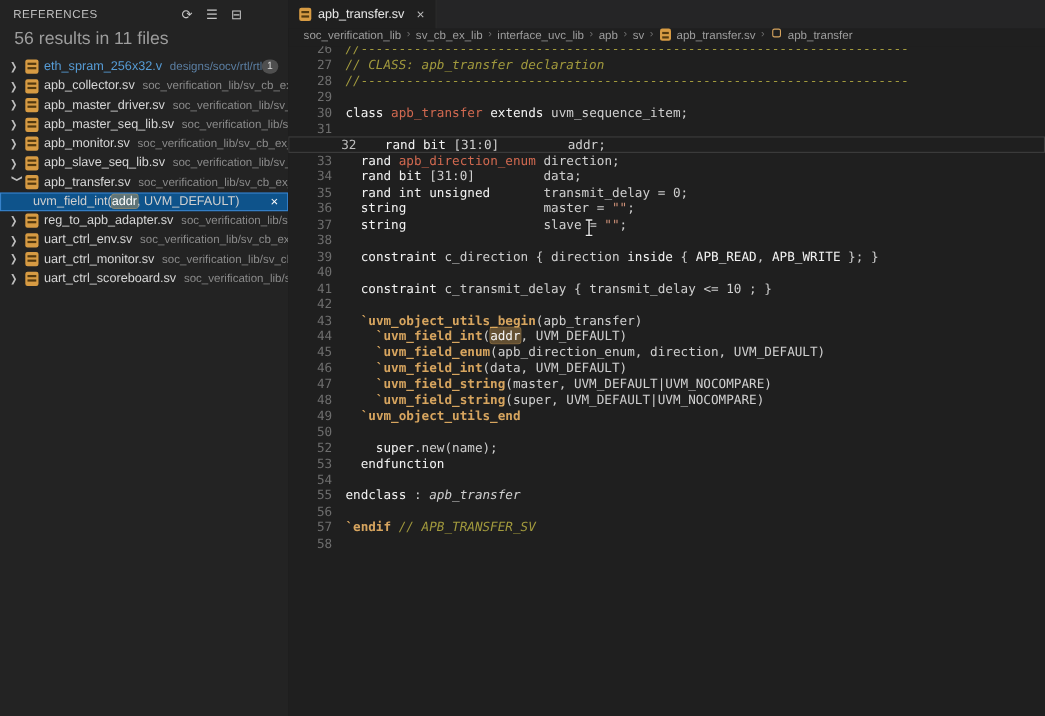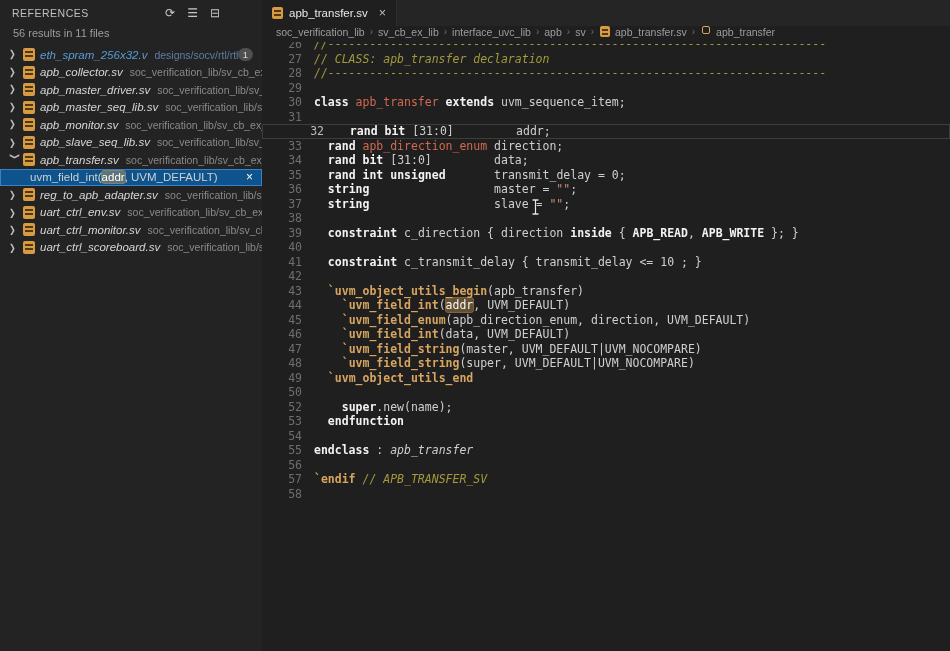--- a/index.html
+++ b/index.html
@@ -15,39 +15,39 @@
   
   .sidebar {
     width:262px; min-width:262px; height:100%;
     background:#232323; color:#cccccc;
     display:flex; flex-direction:column; overflow:hidden;
   }
   .sidebar-header { display:flex; align-items:center; padding:7px 8px 2px 12px;gap:10px; }
   .sidebar-title { font-size:10.5px; letter-spacing:.5px; color:#c0c0c0; flex:1; }
   .sidebar-actions { display:flex; gap:12px; margin-right:34px; color:#c5c5c5; }
   .sb-action { font-size:12px; line-height:12px; cursor:pointer; }
-  .sidebar-summary { padding:6px 12px 7px 13px; font-size:11px; color:#9d9d9d; }
+  .sidebar-summary { padding:6px 12px 7px 13px; font-size:16px; color:#9d9d9d; }
 
   .tree { flex:1; overflow:hidden; }
   .tree-row {
     height:17.5px; display:flex; align-items:center;
     padding-left:9px; font-size:11.5px; white-space:nowrap; overflow:hidden;
     cursor:pointer;
   }
   .chevron { width:13px; flex:0 0 13px; font-size:8px; color:#bdbdbd; transform:scaleY(1.2); }
   .chevron.expanded { transform:rotate(90deg) scaleY(1.2); }
   .file-icon {
     width:12px; height:13px; flex:0 0 12px; margin:0 5px 0 1px;
     background:#d79b43; border-radius:2px; position:relative;
   }
   .file-icon::before {
     content:""; position:absolute; left:2px; right:2px; top:3px; height:2px;
     background:#53390f; box-shadow:0 4px 0 #53390f;
   }
-  .file-name { color:#d6d6d6; margin-right:7px; flex-shrink:0;font-style:italic; }
+  .file-name { color:#d6d6d6; margin-right:7px; flex-shrink:0; }
   .file-path { color:#8a8a8a; font-size:10.5px; overflow:hidden; }
   .badge {
     margin-left:auto; margin-right:9px; flex-shrink:0;
     background:#4f4f4f; color:#d8d8d8; font-size:9.5px;
     padding:1px 5px; border-radius:8px;
   }
   .ref-row {
     height:17.5px; display:flex; align-items:center;
     padding-left:30px; font-size:11.5px; white-space:nowrap; overflow:hidden;
     background:#0e538b; color:#ffffff; cursor:pointer;
@@ -88,21 +88,21 @@
     flex:1; position:relative; overflow:hidden;
     font-family:"DejaVu Sans Mono", monospace;
     font-size:11.5px; line-height:14.5px; color:#cfcfcf;
   }
   .code-inner { margin-top:-5px; }
   .line { display:flex; height:14.5px; white-space:pre; }
   .line.current { outline:1px solid #3d3d3d; outline-offset:-1px;padding-left:22px; }
   .gutter { flex:0 0 40px; width:40px; text-align:right; color:#6e6e6e; }
   .line.current .gutter { color:#bdbdbd; }
   .lc { padding-left:12px; }
-  .kw { color:#f2f2f2; font-weight:bold;text-align:center; }
+  .kw { color:#f2f2f2; font-weight:normal;text-align:center; }
   .pl { color:#cfcfcf; }
   .ty { color:#d16950; }
   .mc { color:#d7a55f; font-weight:bold; }
   .cm { color:#a29a3d; font-style:italic; }
   .st { color:#ce9178; }
   .it { color:#cfcfcf; font-style:italic; }
   .hl {
     background:rgba(226,171,89,.35);
     outline:1px solid rgba(226,171,89,.5);
     border-radius:2px; color:#f5f5f5;

